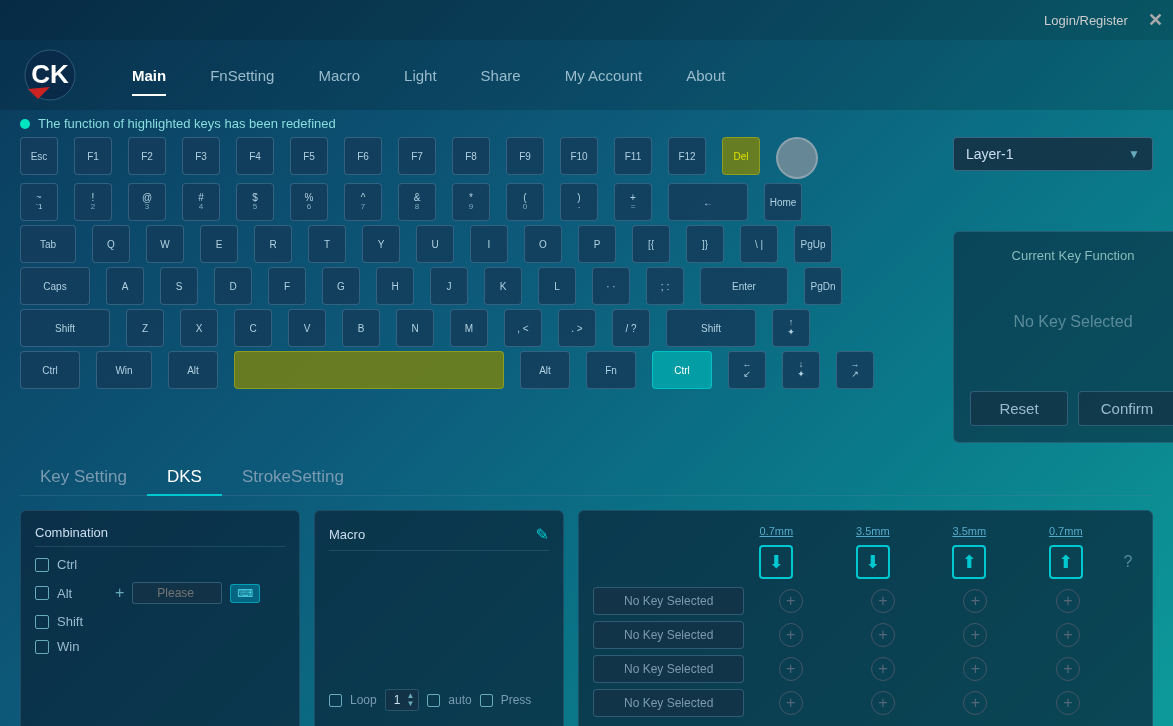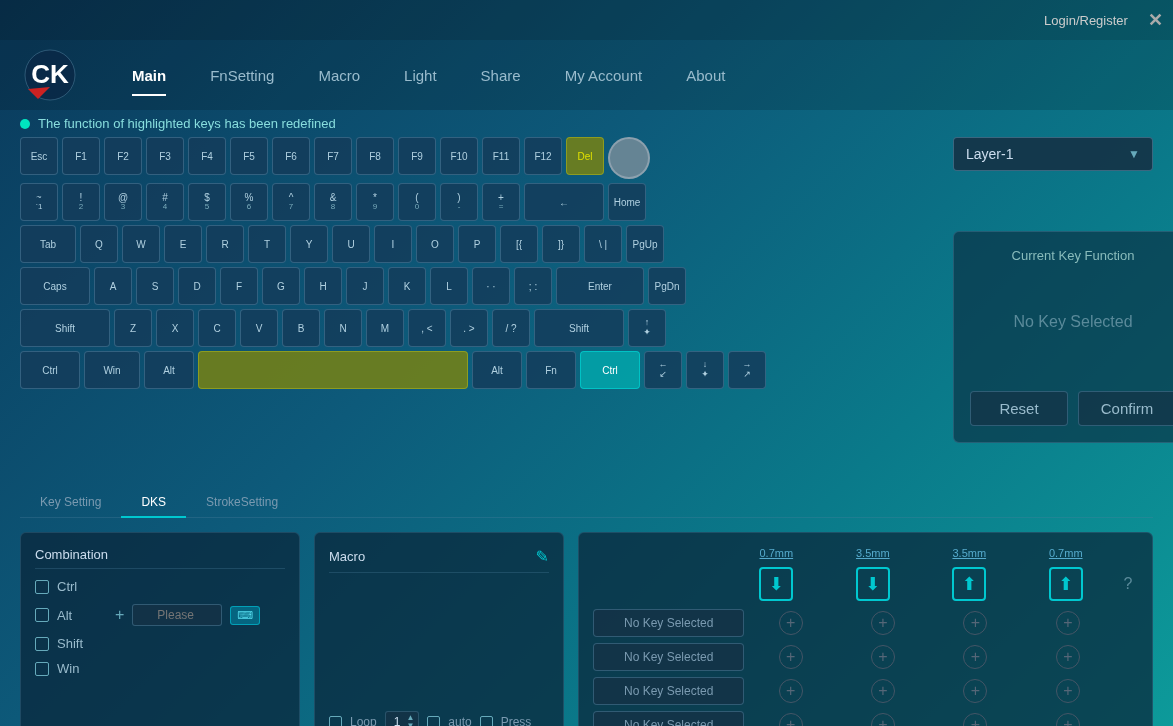--- a/index.html
+++ b/index.html
@@ -106,21 +106,21 @@
       display: flex;
       align-items: flex-start;
       gap: 20px;
       margin-bottom: 16px;
     }
     .keyboard {
       flex: 1;
     }
     .kb-row {
       display: flex;
-      gap: 4px;
+      gap: 16px;
       margin-bottom: 4px;
     }
     .key {
       background: rgba(20, 60, 90, 0.85);
       border: 1px solid rgba(100,150,180,0.4);
       border-radius: 4px;
       color: #b0d0e0;
       font-size: 10px;
       display: flex;
       flex-direction: column;
@@ -211,25 +211,24 @@
     
     .tabs-bar {
       display: flex;
       gap: 0;
       margin-bottom: 14px;
       border-bottom: 1px solid rgba(80,130,160,0.3);
       padding-bottom: 0;
     }
     .tab {
       padding: 8px 20px;
-      font-size: 12px;
+      font-size: 17px;
       color: #7a9ab0;
       cursor: pointer;
       position: relative;
-      margin-top: 28px;
     }
     .tab.active {
       color: #fff;
     }
     .tab.active::after {
       content: '';
       position: absolute;
       bottom: -1px;
       left: 0;
       right: 0;

